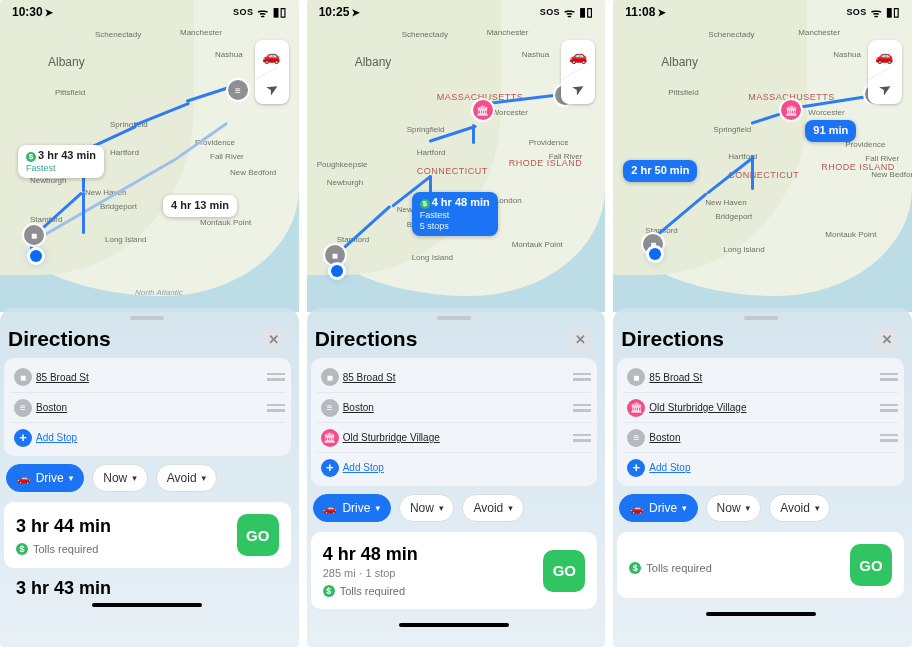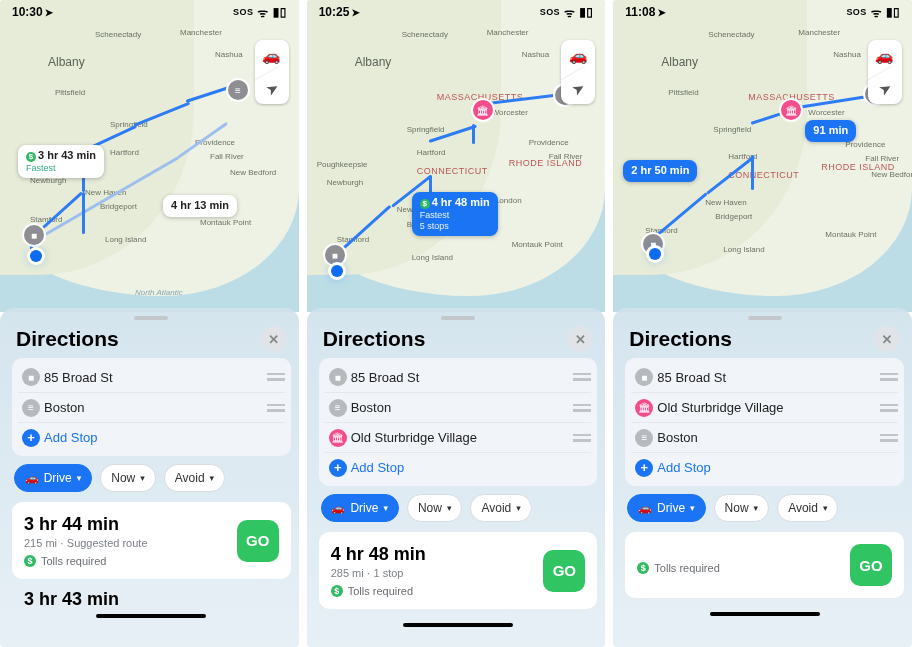--- a/index.html
+++ b/index.html
@@ -38,35 +38,35 @@
   .map-pin { position:absolute; width:20px; height:20px; border-radius:50%; display:flex; align-items:center; justify-content:center; color:#fff; z-index:14; box-shadow:0 0 0 2px #fff; font-size:10px; }
   .map-pin.gray { background:#8e8e93; }
   .map-pin.pink { background:#f54d8b; }
   .current-dot { position:absolute; width:12px; height:12px; border-radius:50%; background:#0b6bf2; box-shadow:0 0 0 3px #fff, 0 0 10px rgba(11,107,242,.6); z-index:14; }
 
   .ctrl-stack { position:absolute; top:40px; right:10px; width:34px; background:#fff; border-radius:8px; box-shadow:0 1px 3px rgba(0,0,0,.25); z-index:20; overflow:hidden; }
   .ctrl-btn { width:34px; height:32px; display:flex; align-items:center; justify-content:center; color:#555; font-size:15px; }
   .ctrl-btn + .ctrl-btn { border-top:1px solid #eee; }
 
   
-  .sheet { position:relative; flex:1 1 auto; background: linear-gradient(to bottom, rgba(208,226,236,.9), rgba(228,238,244,.9)); border-radius:14px 14px 0 0; margin-top:-4px; padding:8px 8px 0 12px; display:flex; flex-direction:column; }
+  .sheet { position:relative; flex:1 1 auto; background: linear-gradient(to bottom, rgba(208,226,236,.9), rgba(228,238,244,.9)); border-radius:14px 14px 0 0; margin-top:-4px; padding:8px 8px 0 4px; display:flex; flex-direction:column; }
   .grab { width:34px; height:4px; background:#c4c8cc; border-radius:2px; margin:0 auto 6px auto; }
   .sheet-head { display:flex; align-items:center; justify-content:space-between; padding:0 4px 6px 4px; }
   .sheet-title { font-size:21px; font-weight:800; }
   .close-btn { width:26px; height:26px; border-radius:13px; background:#e0e4e8; color:#888; display:flex; align-items:center; justify-content:center; font-size:13px; font-weight:700; }
 
   .stops-card { background:rgba(244,246,249,.88); border-radius:10px; padding:4px 6px; margin-bottom:8px; }
   .stop-row { display:flex; align-items:center; height:30px; position:relative; }
   .stop-row + .stop-row { border-top:1px solid rgba(0,0,0,.05); }
   .dot-col { width:26px; display:flex; align-items:center; justify-content:center; }
   .stop-dot { width:18px; height:18px; border-radius:9px; display:flex; align-items:center; justify-content:center; font-size:10px; color:#fff; }
   .stop-dot.gray { background:#b6b9bd; }
   .stop-dot.pink { background:#f54d8b; }
   .stop-dot.plus { background:#1b74f4; font-size:13px; font-weight:700; }
-  .stop-label { flex:1; font-size:13px; color:#222; }
+  .stop-label { flex:1; font-size:10px; color:#222;text-decoration:underline; }
   .stop-label.link { color:#1b74f4; }
   .drag-lines { width:18px; height:8px; border-top:2px solid #c1c5c9; border-bottom:2px solid #c1c5c9; position:relative; }
   .drag-lines::after { content:""; position:absolute; left:0; top:3px; width:100%; border-top:2px solid #c1c5c9; }
 
   .chip-row { display:flex; gap:8px; padding:0 2px 10px 2px; }
   .chip { height:28px; padding:0 10px; border-radius:14px; background:#fff; border:1px solid #d8dde1; display:flex; align-items:center; gap:5px; font-size:12px; color:#333; }
   .chip.primary { background:#1b74f4; color:#fff; border-color:#1b74f4; }
   .chev { font-size:9px; line-height:1; }
 
   .route-card { background:#fff; border-radius:10px; padding:12px 12px; display:flex; align-items:center; gap:10px; margin-bottom:10px; }
@@ -186,21 +186,20 @@
           <span class="chev">▾</span>
         </div>
         <div class="chip">
           <span>Avoid</span>
           <span class="chev">▾</span>
         </div>
       </div>
       <div class="route-card">
         <div class="route-info">
           <div class="route-time">3 hr 44 min</div>
-          <div class="route-sub">215 mi · Suggested route</div>
           <div class="route-tolls">
             <span class="tolls-dot">$</span>
             <span>Tolls required</span>
           </div>
         </div>
         <div class="go-btn">GO</div>
       </div>
       <div class="overflow-route">
         <div class="route-time">3 hr 43 min</div>
       </div>

